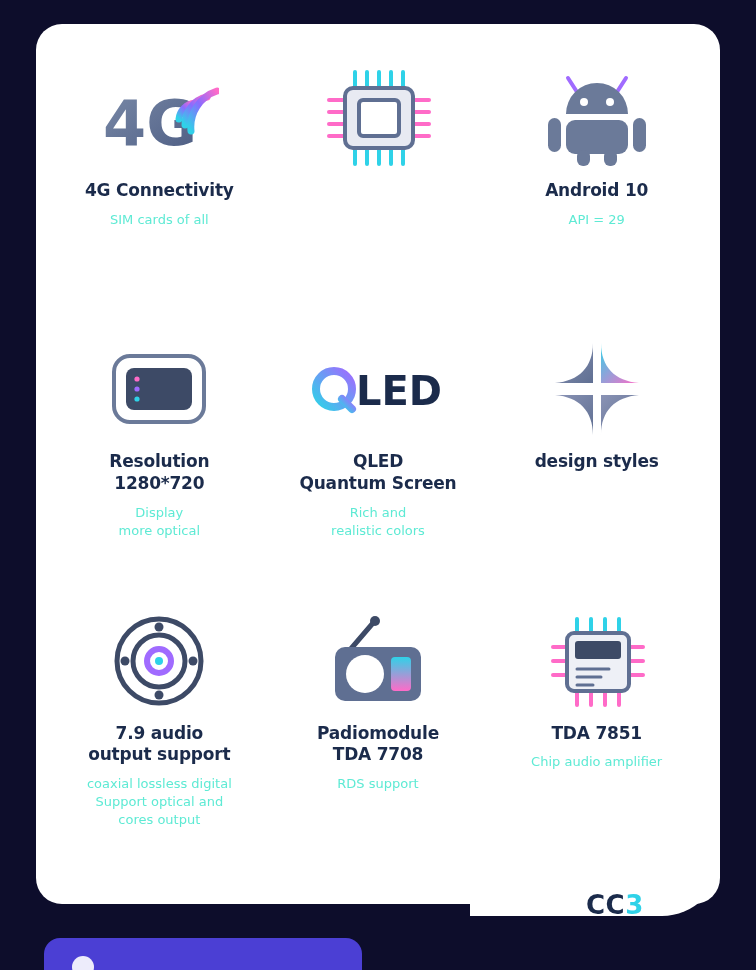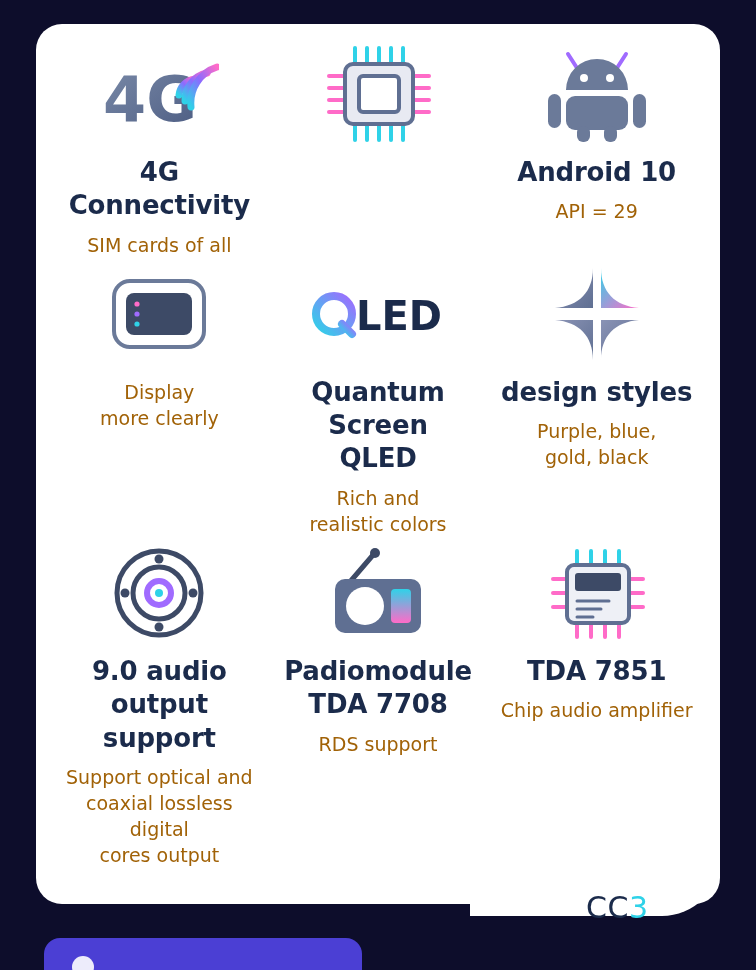--- a/index.html
+++ b/index.html
@@ -35,21 +35,21 @@
     left: 470px;
     top: 846px;
     width: 250px;
     height: 70px;
     background: #ffffff;
     border-bottom-right-radius: 58px;
   }
   .grid {
     position: absolute;
     left: 36px;
-    top: 12px;
+    top: 36px;
     width: 684px;
     height: 860px;
     display: grid;
     grid-template-columns: repeat(3, 1fr);
     grid-template-rows: repeat(3, 1fr);
     box-sizing: border-box;
     padding: 26px 14px 20px 14px;
   }
   .cell {
     display: flex;
@@ -57,41 +57,41 @@
     align-items: center;
     text-align: center;
   }
   .icon-wrap {
     height: 112px;
     display: flex;
     align-items: center;
     justify-content: center;
   }
   .title {
-    font-size: 26px;
+    font-size: 17px;
     font-weight: bold;
     color: #1b2b4b;
     line-height: 1.28;
     margin-top: 6px;
     letter-spacing: -0.2px;
   }
   .subtitle {
-    font-size: 19px;
-    color: #a16207;
+    font-size: 13px;
+    color: #5eead4;
     line-height: 1.38;
     margin-top: 9px;
     max-width: 200px;
   }
   
   .logo {
     position: absolute;
     left: 586px;
     top: 890px;
-    font-size: 30px;
-    font-weight: normal;
+    font-size: 26px;
+    font-weight: bold;
     letter-spacing: 0.5px;
     color: #1b2b4b;
   }
   .logo .three { color: #2fd2e8; }
 
   
   .bottom-bar {
     position: absolute;
     left: 44px;
     top: 938px;
@@ -210,43 +210,47 @@
     <div class="cell">
       <div class="icon-wrap">
         <svg width="96" height="72" viewBox="0 0 96 72">
           <rect x="3" y="3" width="90" height="66" rx="16" fill="none" stroke="#6b7a99" stroke-width="4"></rect>
           <rect x="15" y="15" width="66" height="42" rx="8" fill="#3d4a66"></rect>
           <circle cx="26" cy="26" r="2.6" fill="#ff6bc8"></circle>
           <circle cx="26" cy="36" r="2.6" fill="#a06bff"></circle>
           <circle cx="26" cy="46" r="2.6" fill="#2fd2e8"></circle>
         </svg>
       </div>
+      <div class="title">
+        <div>Resolution</div>
+        <div>1280*720</div>
+      </div>
       <div class="subtitle">
         <div>Display</div>
-        <div>more clearly</div>
+        <div>more optical</div>
       </div>
     </div>
 
     <div class="cell">
       <div class="icon-wrap">
         <svg width="140" height="60" viewBox="0 0 140 60">
           <defs>
             <linearGradient id="gq" x1="0" y1="1" x2="1" y2="0">
               <stop offset="0%" stop-color="#2fd2e8"></stop>
               <stop offset="100%" stop-color="#a06bff"></stop>
             </linearGradient>
           </defs>
           <circle cx="26" cy="30" r="18" fill="none" stroke="url(#gq)" stroke-width="8"></circle>
           <line x1="34" y1="40" x2="44" y2="50" stroke="url(#gq)" stroke-width="8" stroke-linecap="round"></line>
           <text x="48" y="46" font-family="DejaVu Sans, sans-serif" font-size="40" font-weight="bold" fill="#1b2b4b">LED</text>
         </svg>
       </div>
       <div class="title">
+        <div>QLED</div>
         <div>Quantum Screen</div>
-        <div>QLED</div>
       </div>
       <div class="subtitle">
         <div>Rich and</div>
         <div>realistic colors</div>
       </div>
     </div>
 
     <div class="cell">
       <div class="icon-wrap">
         <svg width="96" height="96" viewBox="0 0 96 96">
@@ -262,47 +266,43 @@
           </defs>
           <path d="M46 4 L46 44 L16 44 Q46 44 46 4 Z" fill="none"></path>
           <path d="M44 2 C44 26 30 40 6 42 L44 42 Z" fill="url(#gd1)"></path>
           <path d="M52 2 C52 26 66 40 90 42 L52 42 Z" fill="url(#gd2)"></path>
           <path d="M44 94 C44 70 30 56 6 54 L44 54 Z" fill="url(#gd1)"></path>
           <path d="M52 94 C52 70 66 56 90 54 L52 54 Z" fill="url(#gd1)"></path>
         </svg>
       </div>
       <div class="title">
         <div>design styles</div>
-      </div>
-      <div class="subtitle">
-        <div>Purple, blue,</div>
-        <div>gold, black</div>
       </div>
     </div>
 
     <div class="cell">
       <div class="icon-wrap">
         <svg width="96" height="96" viewBox="0 0 96 96">
           <circle cx="48" cy="48" r="42" fill="none" stroke="#3d4a66" stroke-width="5"></circle>
           <circle cx="48" cy="48" r="26" fill="none" stroke="#3d4a66" stroke-width="5"></circle>
           <circle cx="48" cy="48" r="12" fill="none" stroke="#a06bff" stroke-width="6"></circle>
           <circle cx="48" cy="48" r="4" fill="#2fd2e8"></circle>
           <circle cx="48" cy="14" r="4.5" fill="#3d4a66"></circle>
           <circle cx="48" cy="82" r="4.5" fill="#3d4a66"></circle>
           <circle cx="14" cy="48" r="4.5" fill="#3d4a66"></circle>
           <circle cx="82" cy="48" r="4.5" fill="#3d4a66"></circle>
         </svg>
       </div>
       <div class="title">
-        <div>9.0 audio</div>
+        <div>7.9 audio</div>
         <div>output support</div>
       </div>
       <div class="subtitle">
+        <div>coaxial lossless digital</div>
         <div>Support optical and</div>
-        <div>coaxial lossless digital</div>
         <div>cores output</div>
       </div>
     </div>
 
     <div class="cell">
       <div class="icon-wrap">
         <svg width="106" height="96" viewBox="0 0 106 96">
           <defs>
             <linearGradient id="grad8" x1="0" y1="0" x2="0" y2="1">
               <stop offset="0%" stop-color="#2fd2e8"></stop>

